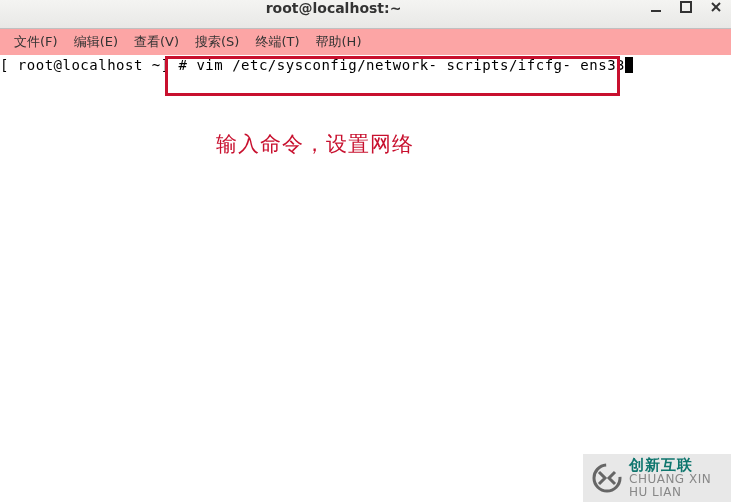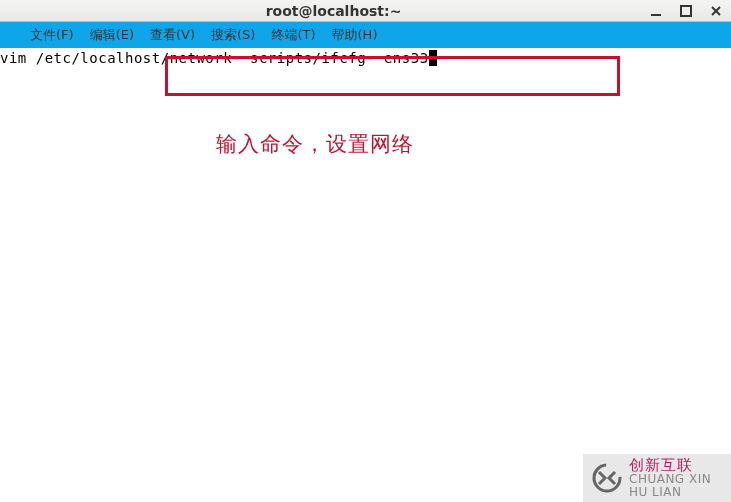--- a/index.html
+++ b/index.html
@@ -9,25 +9,25 @@
     }
     body {
       width: 731px;
       height: 502px;
       background: #fff;
       font-family: "DejaVu Sans", "WenQuanYi Micro Hei", sans-serif;
       position: relative;
       overflow: hidden;
     }
     .titlebar {
-      height: 22px;
+      height: 29px;
       background: linear-gradient(to bottom, #f4f4f2, #e8e8e6);
       border-bottom: 1px solid #c0c0c0;
       display: flex;
-      align-items: center;
+      align-items: flex-start;
       position: relative;
     }
     .titlebar-left {
       width: 18px;
       height: 100%;
       display: flex;
       align-items: center;
       justify-content: center;
     }
     .titlebar-title {
@@ -47,24 +47,24 @@
       width: 14px;
       height: 14px;
       display: flex;
       align-items: center;
       justify-content: center;
       cursor: pointer;
       color: #333;
     }
     .menubar {
       height: 26px;
-      background: #0ea5e9;
-      display: flex;
-      align-items: center;
-      padding-left: 22px;
+      background: #fca5a5;
+      display: flex;
+      align-items: center;
+      padding-left: 6px;
       font-size: 13px;
       color: #333;
     }
     .menu-item {
       padding: 2px 8px;
       cursor: pointer;
     }
     .terminal-area {
       position: relative;
       background: #fff;
@@ -129,22 +129,22 @@
       height: 32px;
       position: relative;
     }
     .wm-text {
       display: flex;
       flex-direction: column;
       line-height: 1.1;
     }
     .wm-cn {
       font-size: 15px;
-      font-weight: normal;
-      color: #be185d;
+      font-weight: bold;
+      color: #0f766e;
       letter-spacing: 1px;
     }
     .wm-en {
       font-size: 12px;
       color: #888;
       letter-spacing: 0.5px;
     }
   </style>
 </head>
 <body>
@@ -176,21 +176,22 @@
   <div class="menu-item">文件(F)</div>
   <div class="menu-item">编辑(E)</div>
   <div class="menu-item">查看(V)</div>
   <div class="menu-item">搜索(S)</div>
   <div class="menu-item">终端(T)</div>
   <div class="menu-item">帮助(H)</div>
 </div>
 
 <div class="terminal-area">
   <div class="terminal-line">
-      <span class="command-text">vim /etc/localhost/network- scripts/ifcfg- ens33</span>
+    <span class="prompt-text">[ root@localhost ~] # </span>
+      <span class="command-text">vim /etc/sysconfig/network- scripts/ifcfg- ens33</span>
       <span class="cursor-block"></span>
   </div>
 </div>
 
 <div class="highlight-box"></div>
 
 <div class="annotation">输入命令，设置网络</div>
 
 <div class="watermark">
   <div class="wm-logo">

